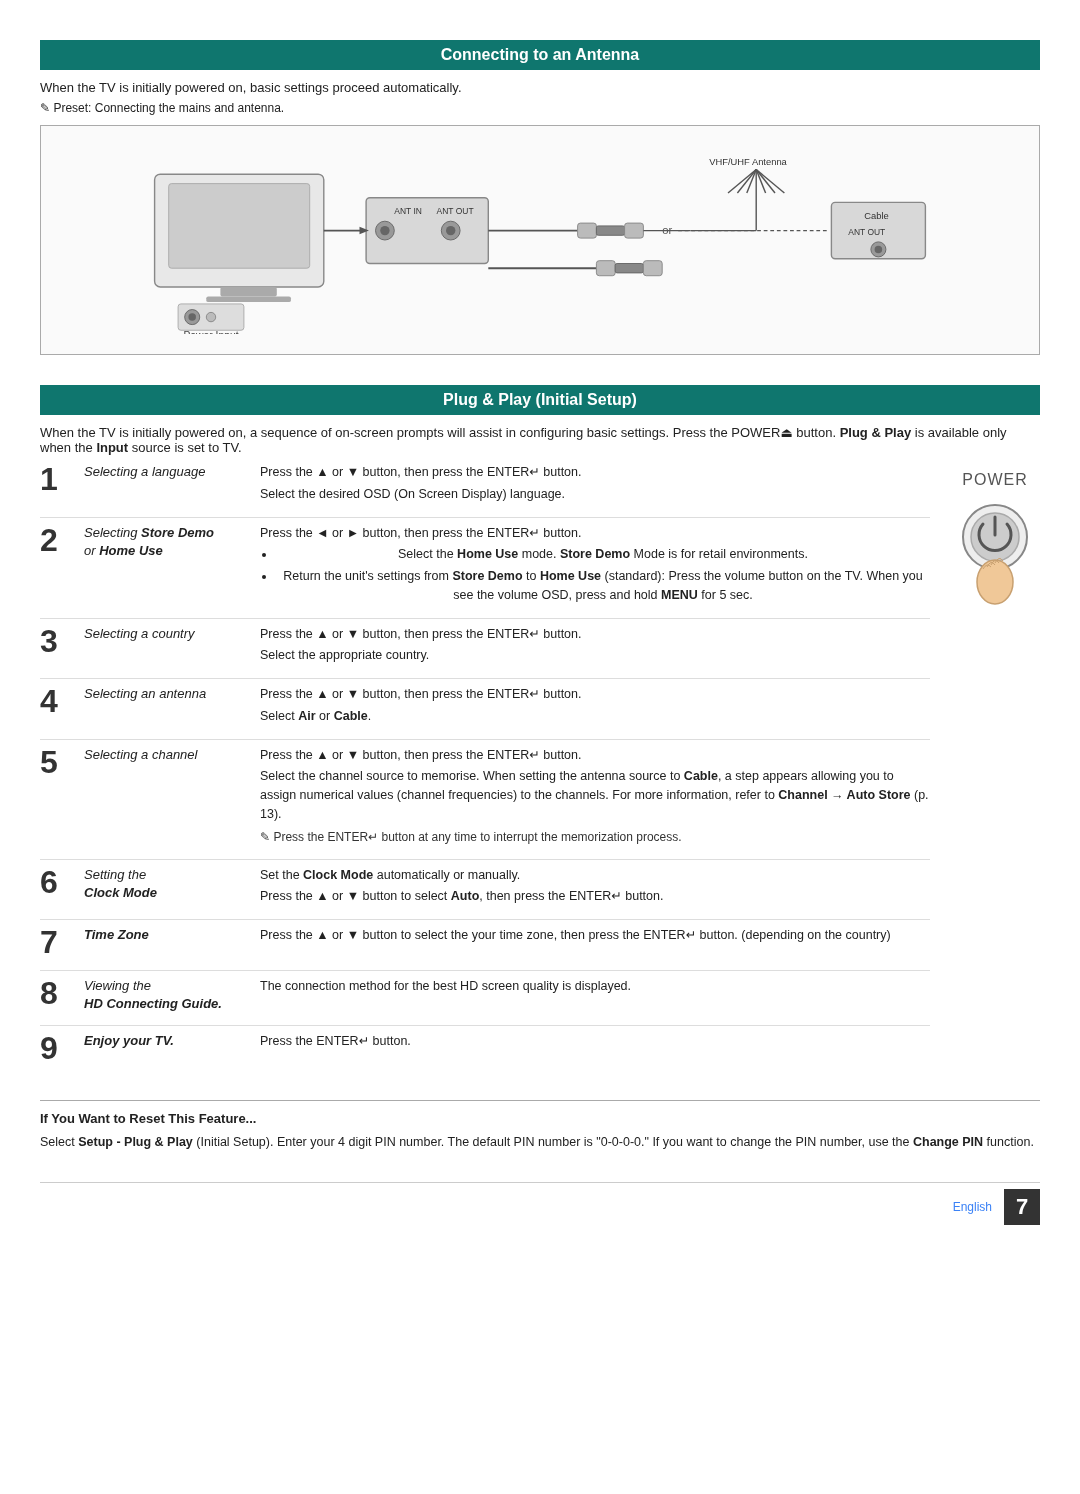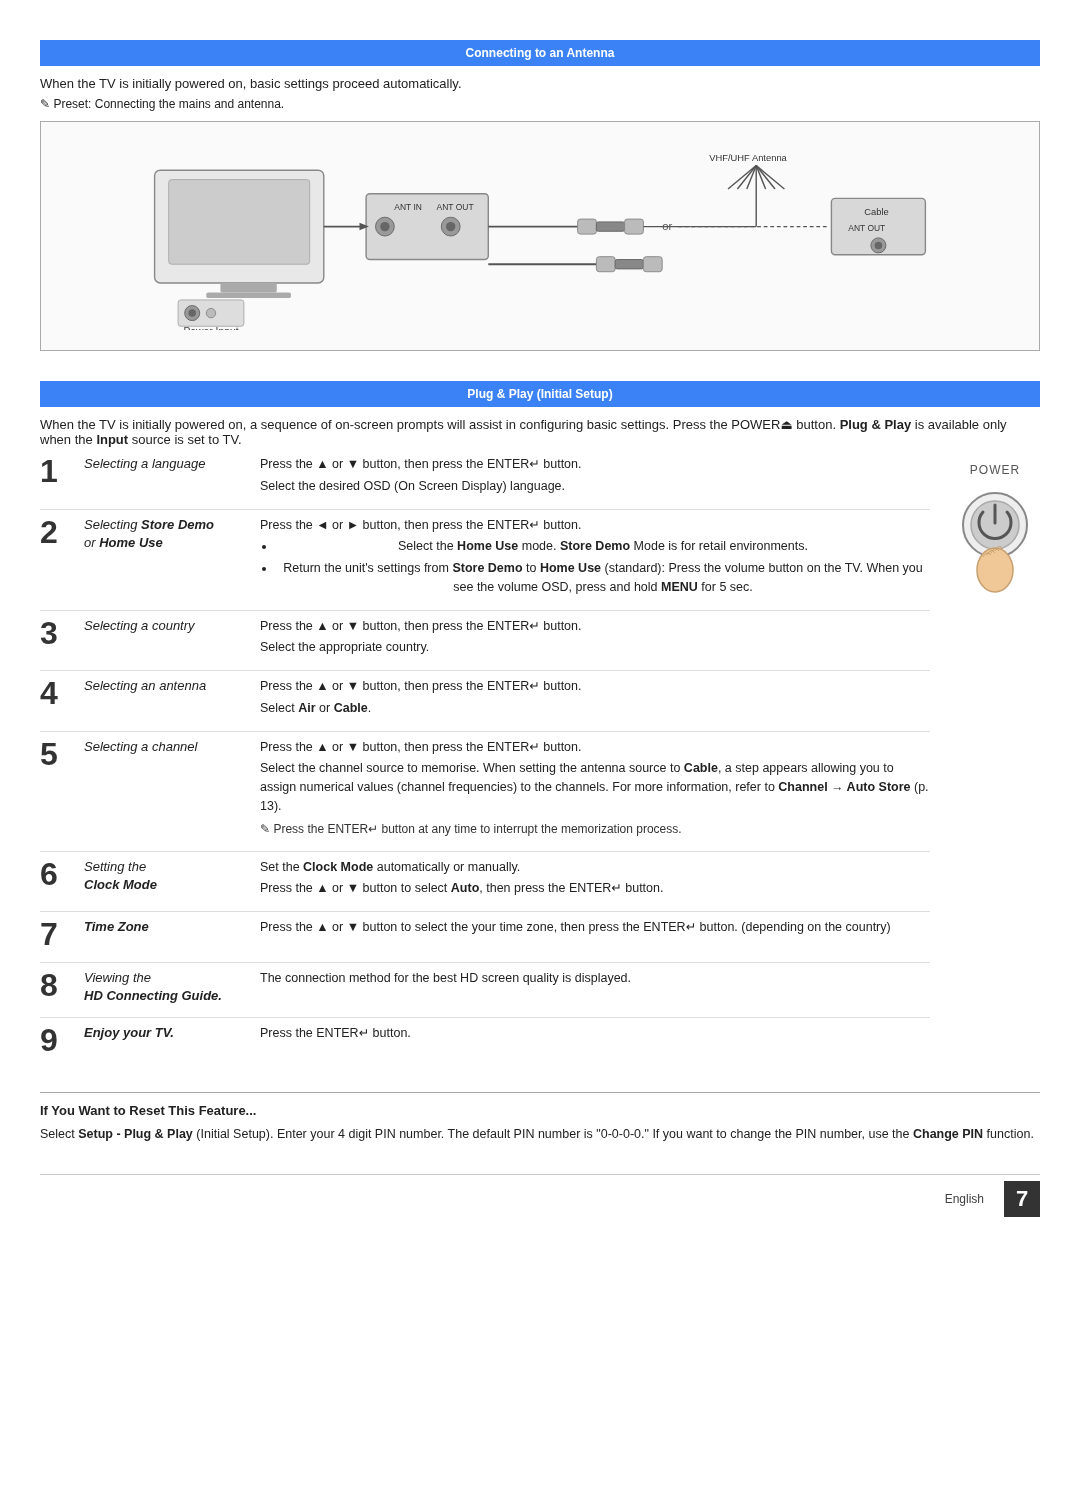--- a/index.html
+++ b/index.html
@@ -15,25 +15,25 @@
 
     .page-container {
       width: 1000px;
       margin: 0 auto;
       padding: 40px 0 40px 0;
       position: relative;
     }
 
     
     .section-header {
-      background: #3b82f6;
+      background: #0f766e;
       color: #fff;
       text-align: center;
       font-weight: bold;
-      font-size: 12px;
+      font-size: 16px;
       padding: 6px 14px;
       margin-bottom: 10px;
     }
 
     
     .antenna-section {
       margin-bottom: 30px;
     }
     .antenna-intro {
       font-size: 13px;
@@ -123,21 +123,21 @@
 
     
     .power-area {
       width: 90px;
       display: flex;
       flex-direction: column;
       align-items: center;
       padding-top: 10px;
     }
     .power-label {
-      font-size: 12px;
+      font-size: 16px;
       color: #555;
       margin-bottom: 8px;
       letter-spacing: 1px;
     }
 
     
     .reset-section {
       margin-top: 24px;
       border-top: 1px solid #aaa;
       padding-top: 10px;
@@ -156,22 +156,22 @@
     .page-footer {
       display: flex;
       justify-content: flex-end;
       align-items: center;
       margin-top: 30px;
       padding-top: 6px;
       border-top: 1px solid #ccc;
     }
     .page-footer-lang {
       font-size: 12px;
-      color: #404040;
-      margin-right: 20px;
+      color: #3b82f6;
+      margin-right: 12px;
     }
     .page-footer-num {
       font-size: 22px;
       font-weight: bold;
       background: #333;
       color: #fff;
       width: 36px;
       height: 36px;
       display: flex;
       align-items: center;

